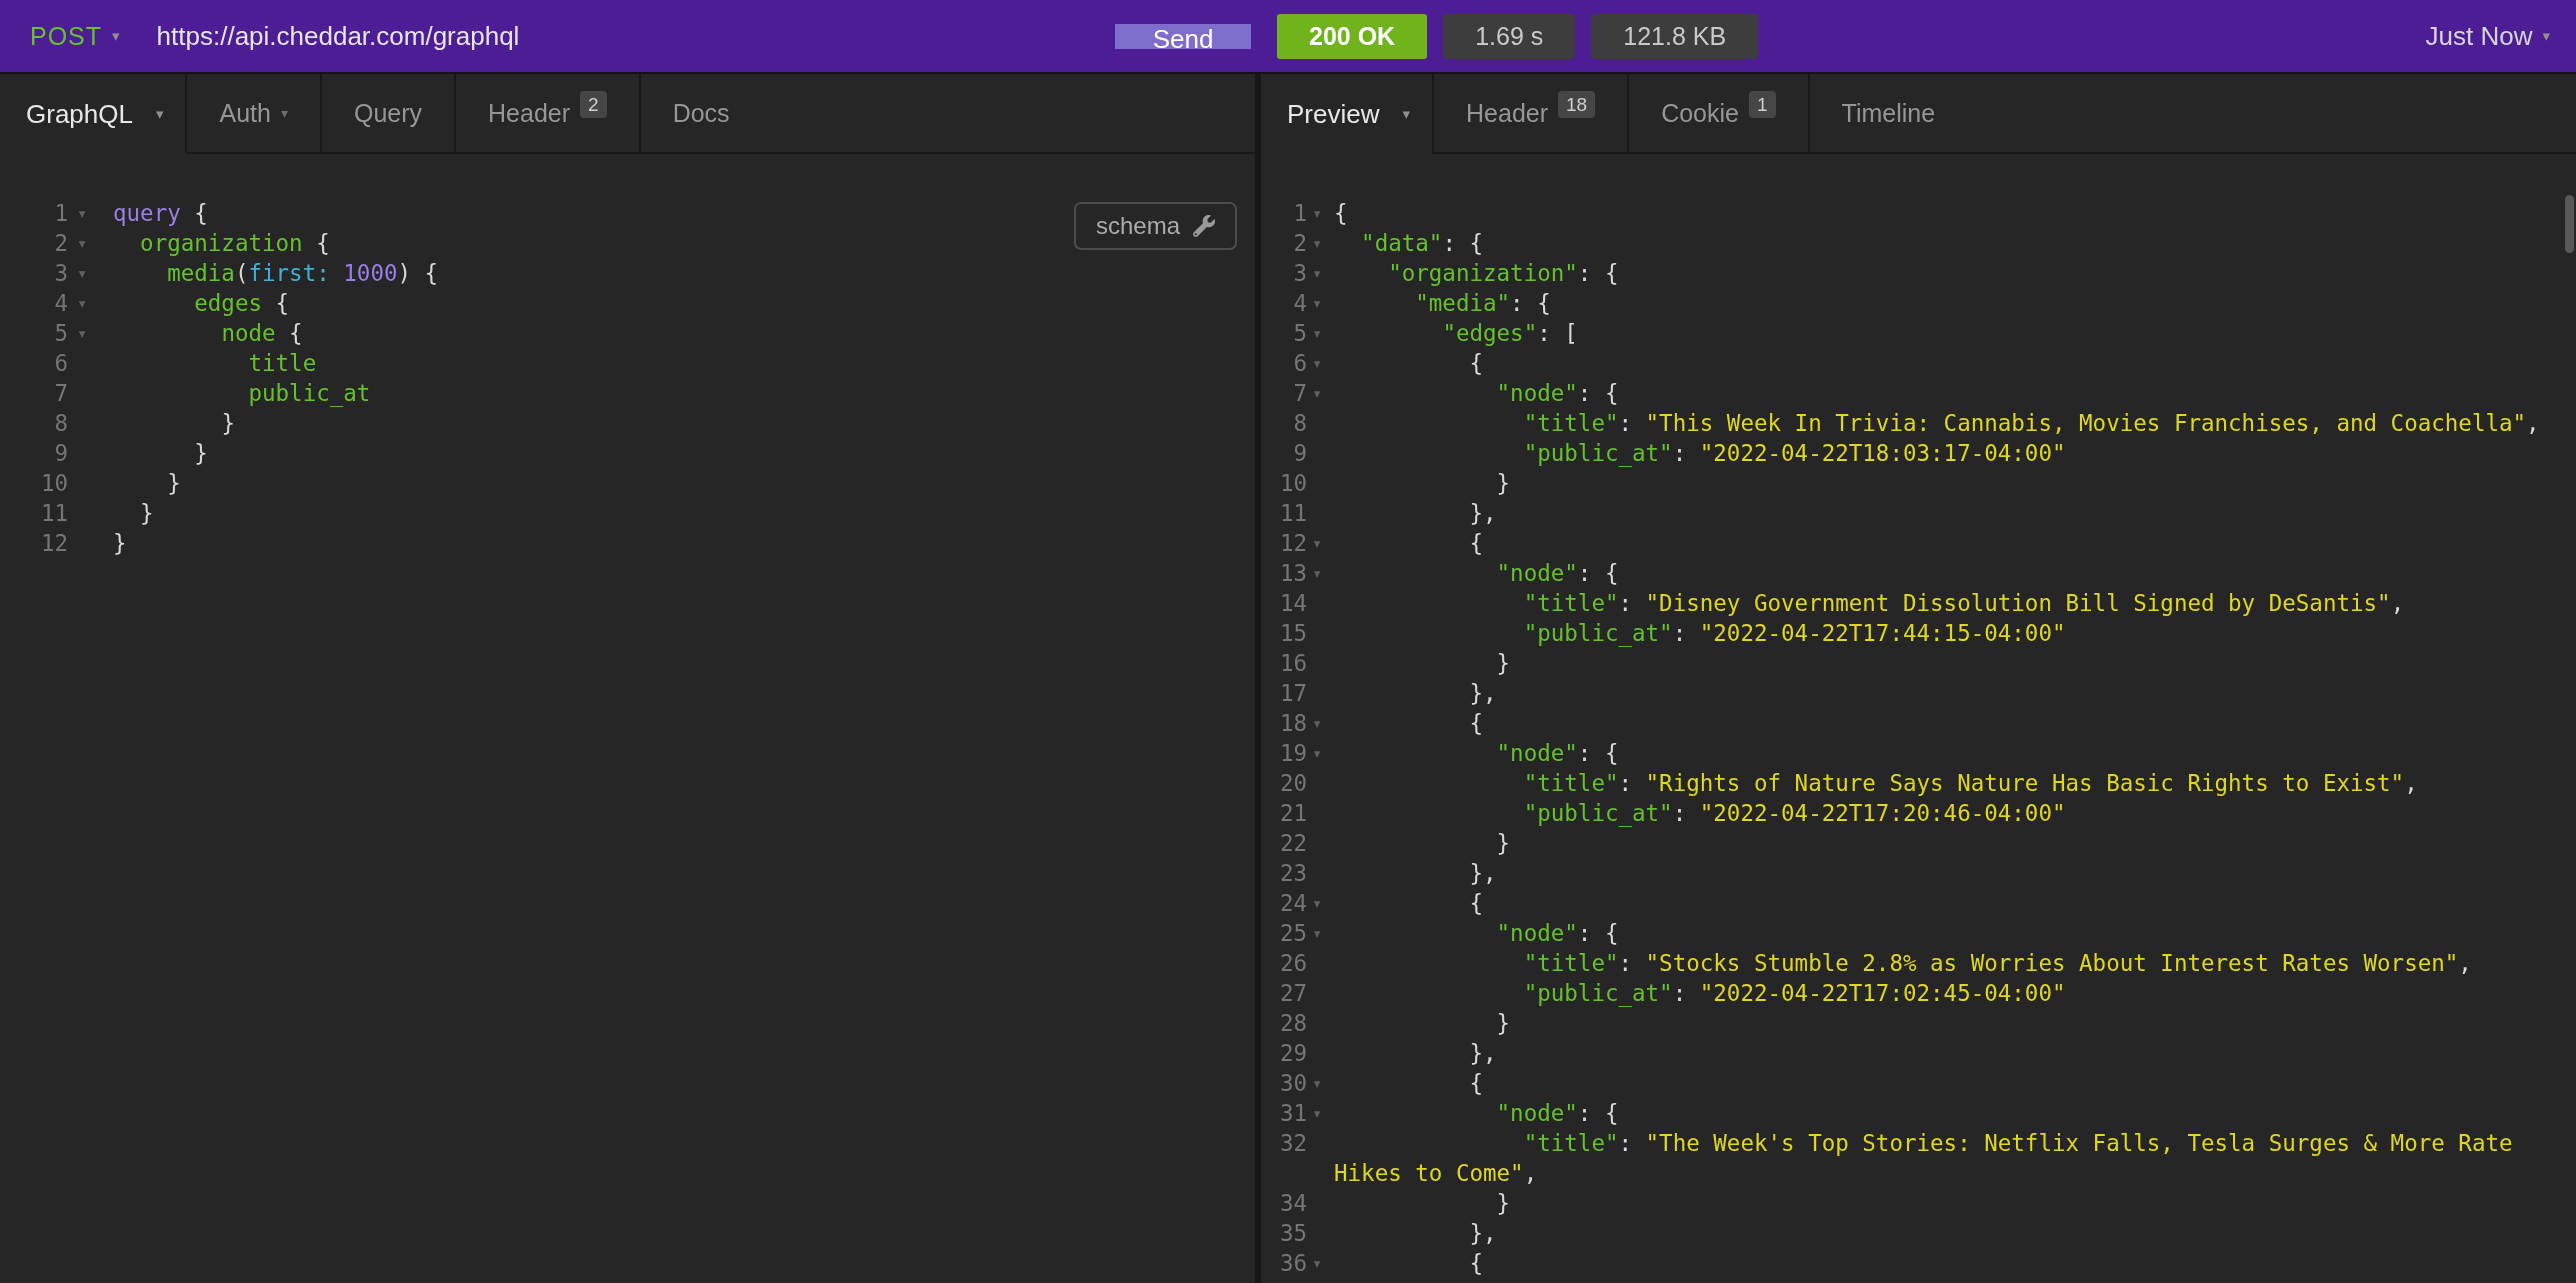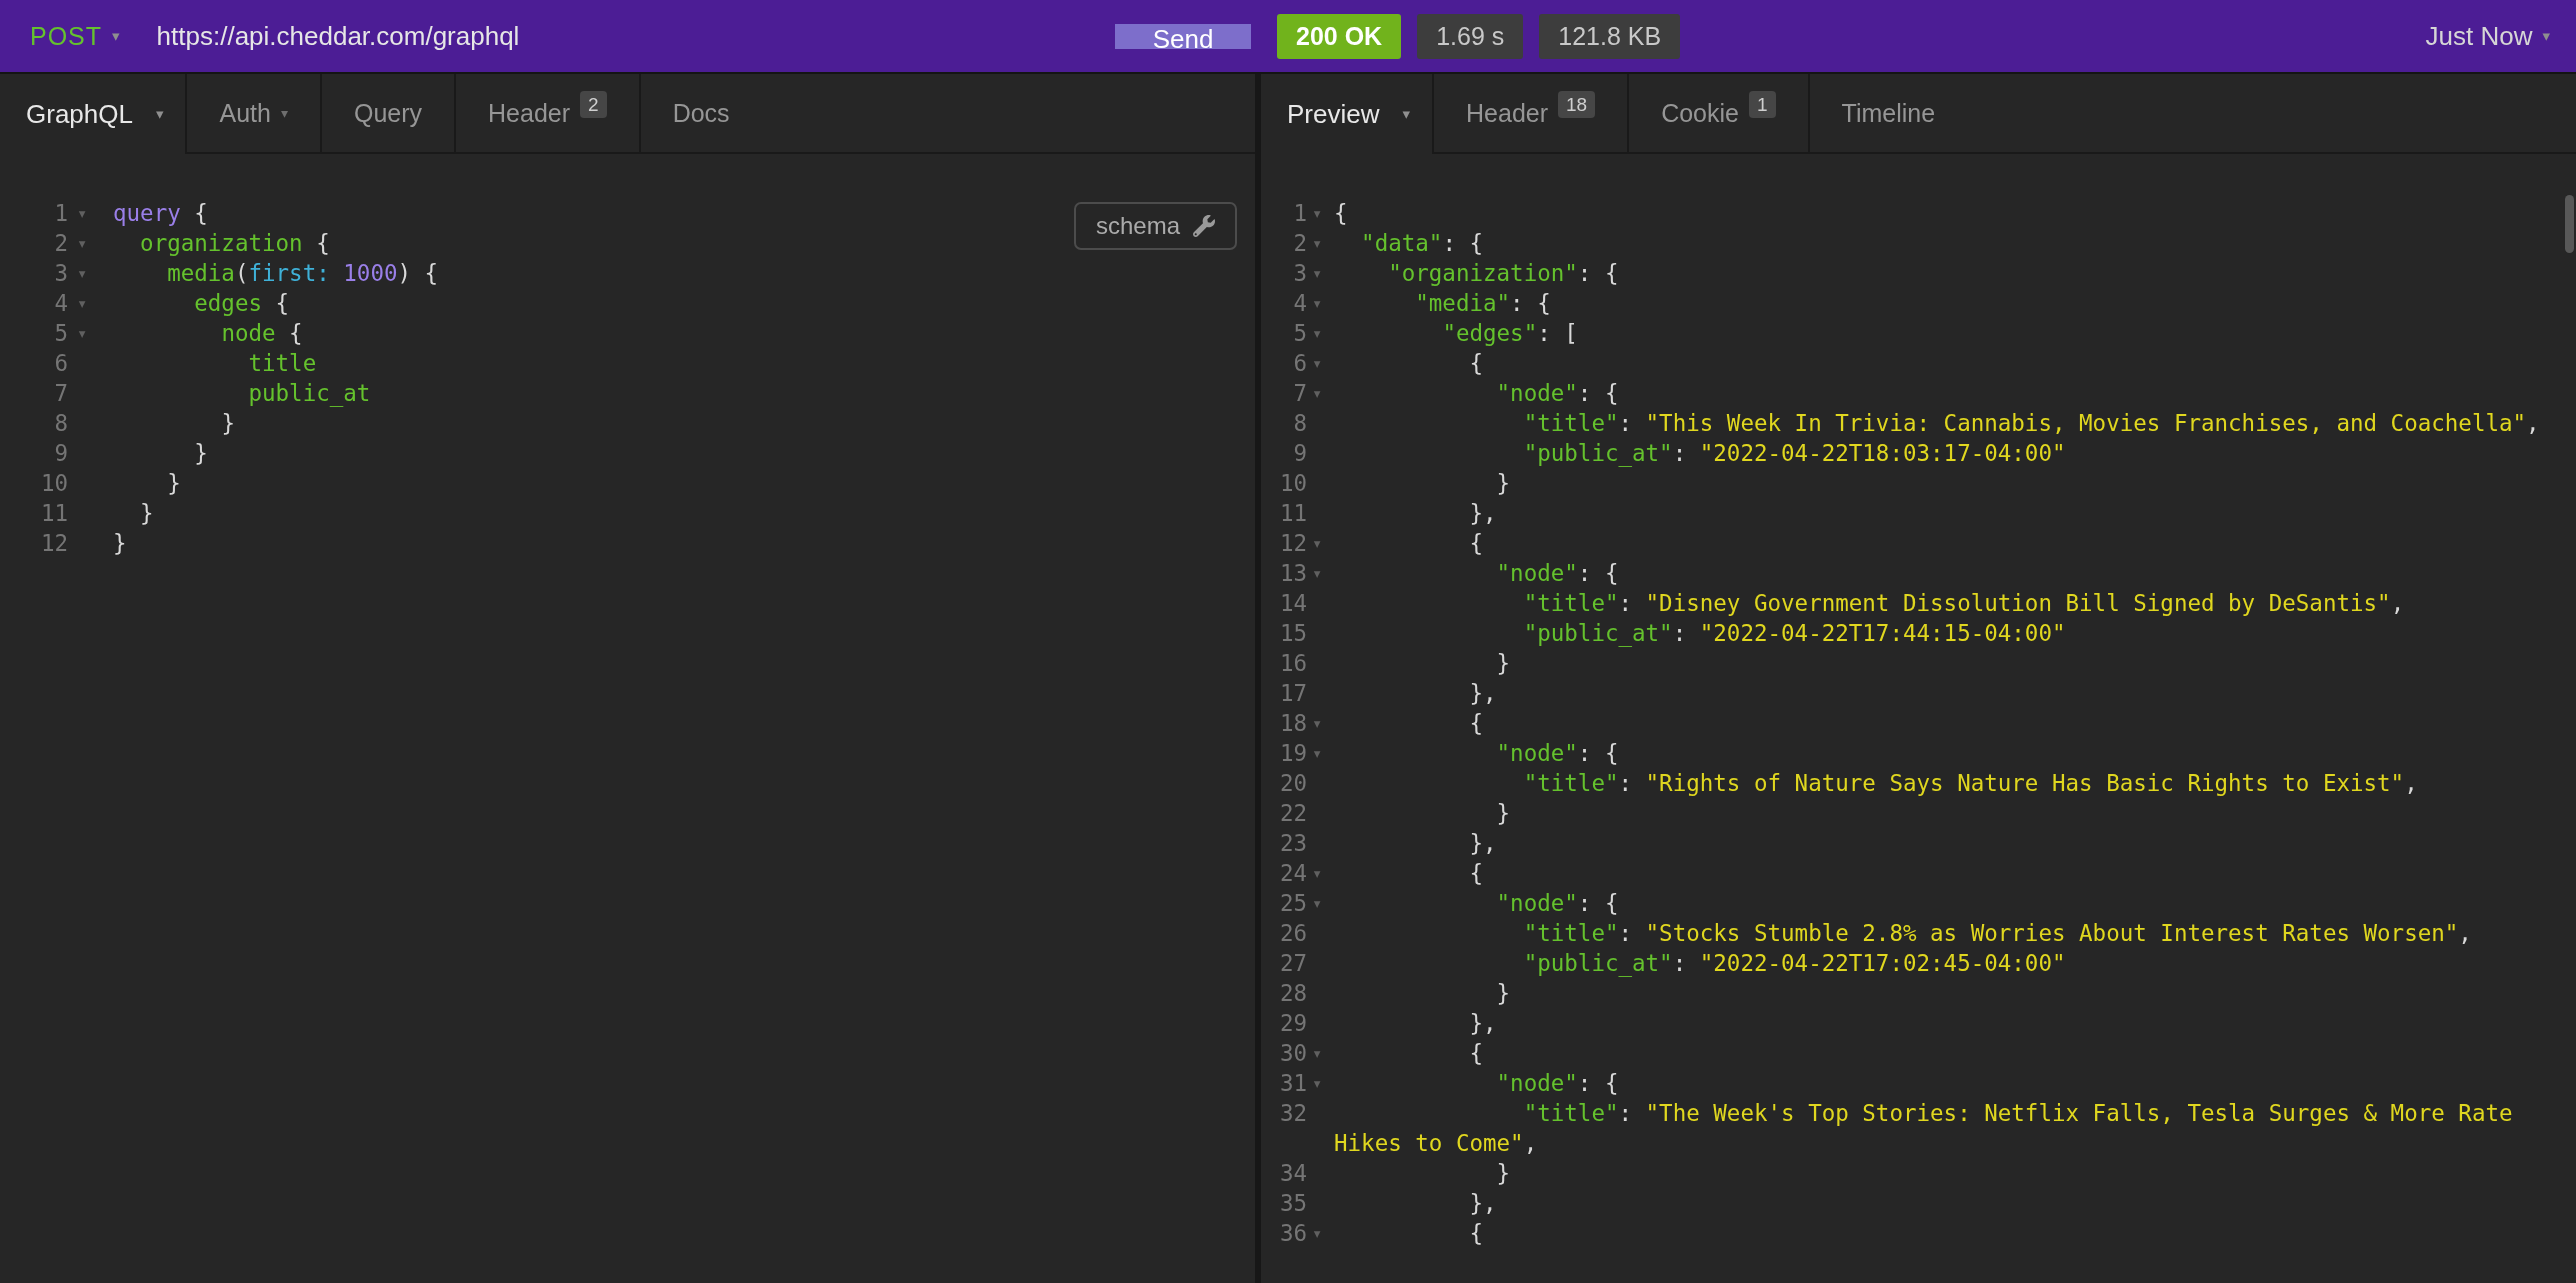--- a/index.html
+++ b/index.html
@@ -15,21 +15,21 @@
     font-family:"Liberation Sans",sans-serif;}
   
   .topbar{height:74px;background:#4c1d95;display:flex;border-bottom:2px solid #141414;align-items:center;}
   .urlbar{width:1255px;position:relative;display:flex;align-items:center;flex-shrink:0;}
   .method{color:var(--key-green);font-size:25px;padding-left:30px;letter-spacing:1px;cursor:pointer;display:flex;align-items:center;}
   .caret{color:#8f8f8f;font-size:15px;margin-left:10px;}
   .url{color:#e6e6e6;font-size:26px;margin-left:36px;flex:1;white-space:nowrap;overflow:hidden;}
   .send-btn{position:absolute;right:4px;top:3px;bottom:3px;width:136px;background:var(--accent-purple);
     color:#fff;font-size:26px;border:none;font-family:"Liberation Sans",sans-serif;cursor:pointer;}
   .topbar-right{flex:1;display:flex;align-items:center;gap:16px;padding:0 26px 0 22px;min-width:0;}
-  .badge{font-size:25px;padding:8px 19px;border-radius:3px;white-space:nowrap;}
+  .badge{font-size:25px;padding:8px 32px;border-radius:3px;white-space:nowrap;}
   .badge.status{background:var(--success-green);color:#fff;font-weight:bold;}
   .badge.meta{background:#3d3d3d;color:#c9c9c9;}
   .spacer{flex:1;}
   .history{color:#d6d6d6;font-size:26px;display:flex;align-items:center;cursor:pointer;}
   
   .main{display:flex;height:1209px;}
   .pane{display:flex;flex-direction:column;min-width:0;gap:36px;}
   .pane.left{width:1255px;flex-shrink:0;}
   .pane-divider{width:6px;background:#171717;flex-shrink:0;}
   .pane.right{flex:1;}
@@ -369,20 +369,27 @@
           </div>
           <div class="code-row">
             <div class="gutter">
               <span class="lnum">20</span>
               <span class="fold"></span>
             </div>
             <div class="code"><span class="t-key">              "title"</span><span class="t-p">: </span><span class="t-str">"Rights of Nature Says Nature Has Basic Rights to Exist"</span><span class="t-p">,</span></div>
           </div>
           <div class="code-row">
             <div class="gutter">
+              <span class="lnum">21</span>
+              <span class="fold"></span>
+            </div>
+            <div class="code"><span class="t-key">              "public_at"</span><span class="t-p">: </span><span class="t-str">"2022-04-22T17:20:46-04:00"</span></div>
+          </div>
+          <div class="code-row">
+            <div class="gutter">
               <span class="lnum">22</span>
               <span class="fold"></span>
             </div>
             <div class="code"><span class="t-p">            }</span></div>
           </div>
           <div class="code-row">
             <div class="gutter">
               <span class="lnum">23</span>
               <span class="fold"></span>
             </div>

